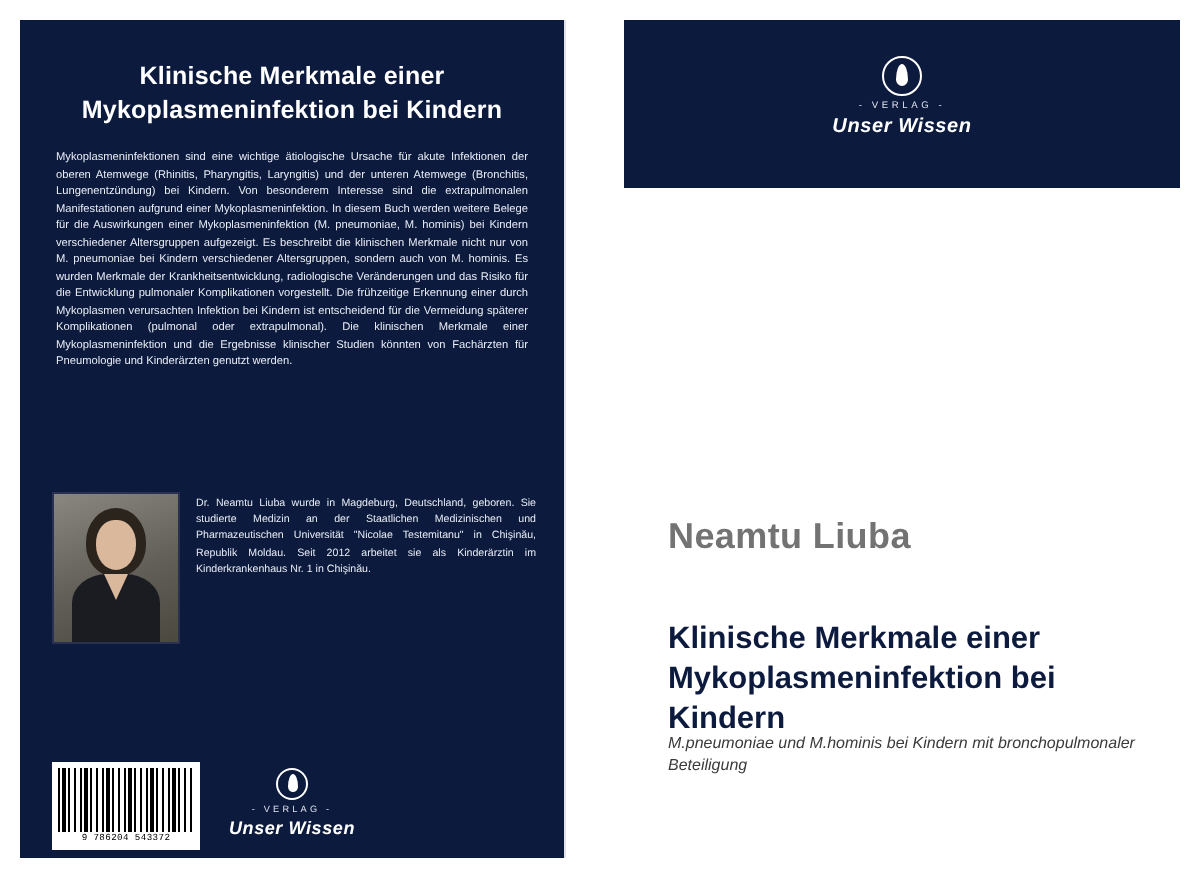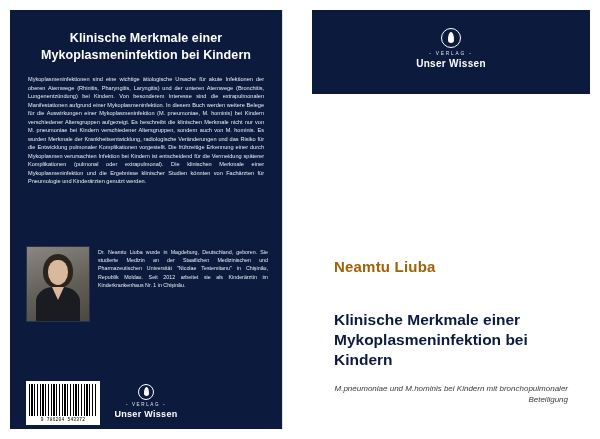--- a/index.html
+++ b/index.html
@@ -144,20 +144,21 @@
   .pub-verlag {
     font-size: 4.6px;
     letter-spacing: 1.6px;
     margin-bottom: 2px;
     color: #dfe3ee;
   }
   .pub-name {
     font-size: 9px;
     font-weight: bold;
     letter-spacing: 0.3px;
+    font-style: italic;
   }
   .barcode {
     position: absolute;
     left: 16px;
     top: 371px;
     width: 74px;
     height: 44px;
     background: #ffffff;
     padding: 3px 3px 1px 3px;
     box-sizing: border-box;
@@ -220,45 +221,44 @@
     width: 120px;
   }
   .front-logo .pub-flame { width: 20px; height: 20px; }
   .front-logo .pub-flame .drop { left: 7px; top: 4px; width: 6px; height: 11px; }
   .front-logo .pub-verlag { font-size: 4.8px; letter-spacing: 1.8px; margin-top: 3px; }
   .front-logo .pub-name { font-size: 10px; margin-top: 1px; }
   .front-author {
     position: absolute;
     left: 22px;
     top: 248px;
-    font-size: 15px;
+    font-size: 18px;
     font-weight: bold;
-    color: #a16207;
+    color: #737373;
     letter-spacing: 0.2px;
   }
   .front-title {
     position: absolute;
     left: 22px;
     top: 300px;
     width: 236px;
     font-size: 15.5px;
     font-weight: bold;
     line-height: 1.28;
     color: #0c1a3d;
   }
   .front-subtitle {
     position: absolute;
     left: 22px;
-    top: 373px;
+    top: 356px;
     width: 234px;
     font-size: 8px;
     font-style: italic;
     line-height: 1.42;
     color: #3a3a3a;
-    text-align: right;
   }
 </style>
 </head>
 <body>
 
 <div class="cover">
 
   <div class="back-cover">
     <div class="back-title">Klinische Merkmale einer Mykoplasmeninfektion bei Kindern</div>
     <div class="back-abstract">Mykoplasmeninfektionen sind eine wichtige ätiologische Ursache für akute Infektionen der oberen Atemwege (Rhinitis, Pharyngitis, Laryngitis) und der unteren Atemwege (Bronchitis, Lungenentzündung) bei Kindern. Von besonderem Interesse sind die extrapulmonalen Manifestationen aufgrund einer Mykoplasmeninfektion. In diesem Buch werden weitere Belege für die Auswirkungen einer Mykoplasmeninfektion (M. pneumoniae, M. hominis) bei Kindern verschiedener Altersgruppen aufgezeigt. Es beschreibt die klinischen Merkmale nicht nur von M. pneumoniae bei Kindern verschiedener Altersgruppen, sondern auch von M. hominis. Es wurden Merkmale der Krankheitsentwicklung, radiologische Veränderungen und das Risiko für die Entwicklung pulmonaler Komplikationen vorgestellt. Die frühzeitige Erkennung einer durch Mykoplasmen verursachten Infektion bei Kindern ist entscheidend für die Vermeidung späterer Komplikationen (pulmonal oder extrapulmonal). Die klinischen Merkmale einer Mykoplasmeninfektion und die Ergebnisse klinischer Studien könnten von Fachärzten für Pneumologie und Kinderärzten genutzt werden.</div>

